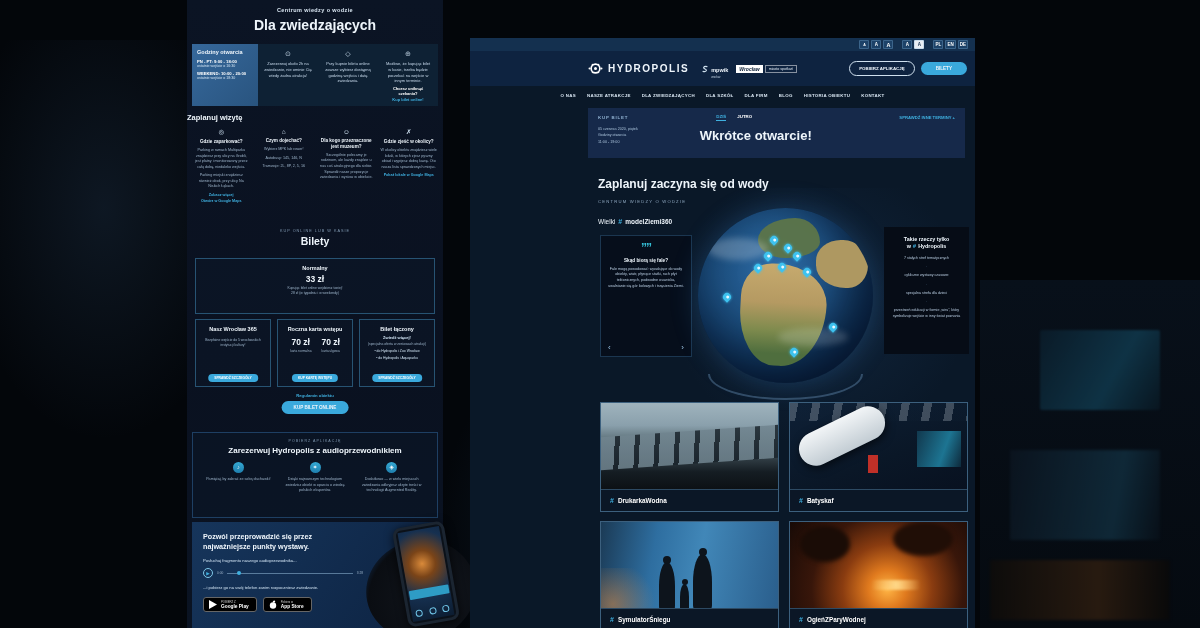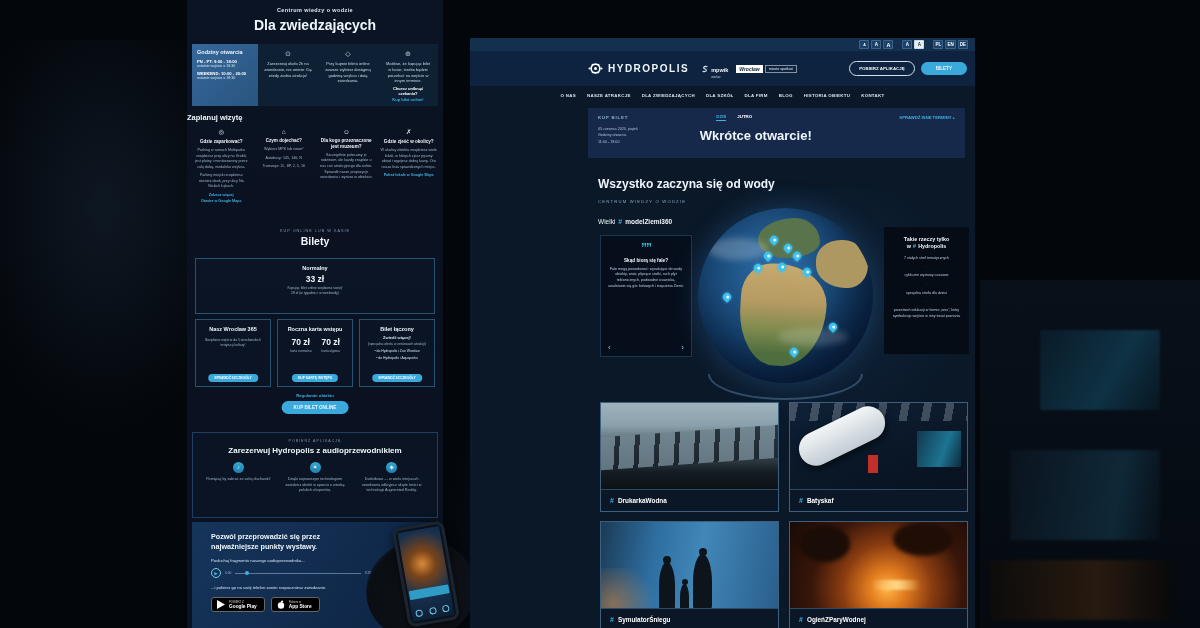--- a/index.html
+++ b/index.html
@@ -56,21 +56,21 @@
   .tc-btn{position:absolute;bottom:4px;left:50%;transform:translateX(-50%);background:var(--teal);border-radius:6px;padding:2px 6px;font-size:3.3px;font-weight:bold;white-space:nowrap;color:#fff;}
   .tx-terms{top:393px;width:100%;text-align:center;font-size:4.2px;color:var(--accent);font-weight:bold;}
   .tx-cta{top:401px;left:50%;transform:translateX(-50%);background:var(--teal);border-radius:9px;padding:4px 12px;font-size:4.6px;font-weight:bold;white-space:nowrap;}
   .audio-box{top:432px;left:5px;width:246px;height:86px;border:1px solid #1e3f63;background:rgba(12,24,40,.45);text-align:center;padding-top:6px;}
   .ab-label{font-size:3.6px;letter-spacing:1px;color:var(--dim2);}
   .ab-title{font-size:8px;font-weight:bold;margin:3px 0 7px;}
   .ab-cols{display:flex;gap:10px;padding:0 12px;}
   .ab-col{flex:1;}
   .ab-circle{width:11px;height:11px;border-radius:50%;background:linear-gradient(#35aad4,#1f7fae);margin:0 auto;line-height:11px;font-size:5.5px;color:#fff;text-align:center;}
   .ab-text{font-size:3.7px;color:var(--dim);line-height:1.5;margin-top:4px;}
-  .promo{top:522px;left:5px;width:246px;height:106px;background:linear-gradient(125deg,#16355b,#0d2342);padding:10px 19px;}
+  .promo{top:522px;left:5px;width:246px;height:106px;background:linear-gradient(125deg,#16355b,#0d2342);padding:10px 11px;}
   .pr-title{font-size:7.2px;font-weight:bold;line-height:1.4;}
   .pr-listen{font-size:4.2px;color:#cfe2f2;margin-top:6px;}
   .player{margin-top:5px;display:flex;align-items:center;gap:4px;width:160px;}
   .play-btn{width:10px;height:10px;border-radius:50%;border:1px solid #7fc8e8;color:var(--accent);font-size:4.5px;line-height:9px;text-align:center;flex:none;}
   .track{flex:1;height:1px;background:rgba(160,200,230,.5);position:relative;}
   .track-dot{position:absolute;left:8%;top:-1.5px;width:4px;height:4px;border-radius:50%;background:var(--accent);}
   .ptime{font-size:3.2px;color:var(--dim);}
   .pr-dl{font-size:4.2px;color:#cfe2f2;margin-top:7px;}
   .badges{display:flex;gap:6px;margin-top:7px;}
   .badge{background:#000;border:1px solid #666;border-radius:3px;padding:2px 7px 2px 5px;display:flex;align-items:center;gap:4px;}
@@ -423,21 +423,21 @@
     <div class="tb-row2">
       <div class="tb-info">
         <div class="tb-date">05 czerwca 2020, piątek</div>
         <div class="tb-hlabel">Godziny otwarcia</div>
         <div class="tb-hours">11:00 - 19:00</div>
       </div>
       <div class="tb-notice">Wkrótce otwarcie!</div>
     </div>
   </div>
 
-  <div class="abs hero-title">Wszystko zaczyna się od wody</div>
+  <div class="abs hero-title">Zaplanuj zaczyna się od wody</div>
   <div class="abs hero-sub">CENTRUM WIEDZY O WODZIE</div>
 
   <div class="abs globe-label">
     <span class="gl-pre">Wielki</span>
     <span class="gl-hash">#</span>
     <span class="gl-tag">modelZiemi360</span>
   </div>
 
   <div class="abs quote-card">
     <div class="q-icon">””</div>

